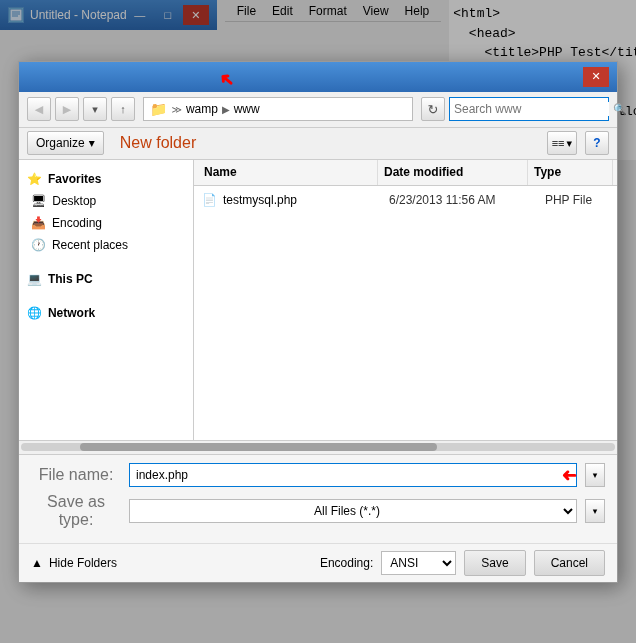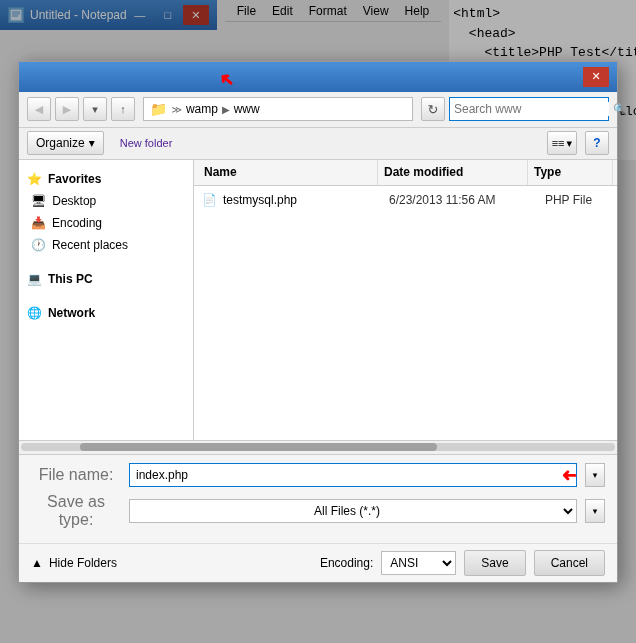--- a/index.html
+++ b/index.html
@@ -231,22 +231,22 @@
       gap: 4px;
       font-size: 12px;
       border-radius: 2px;
     }
     .new-folder-btn {
       height: 24px;
       padding: 0 8px;
       border: none;
       background: transparent;
       cursor: pointer;
-      font-size: 11px;
-      color: #4c1d95;
+      font-size: 16px;
+      color: #c2410c;
     }
     .toolbar-spacer { flex: 1; }
     .view-btn {
       height: 24px;
       padding: 0 4px;
       border: 1px solid #bbb;
       background: linear-gradient(to bottom, #fff, #e0e0e0);
       cursor: pointer;
       display: flex;
       align-items: center;

